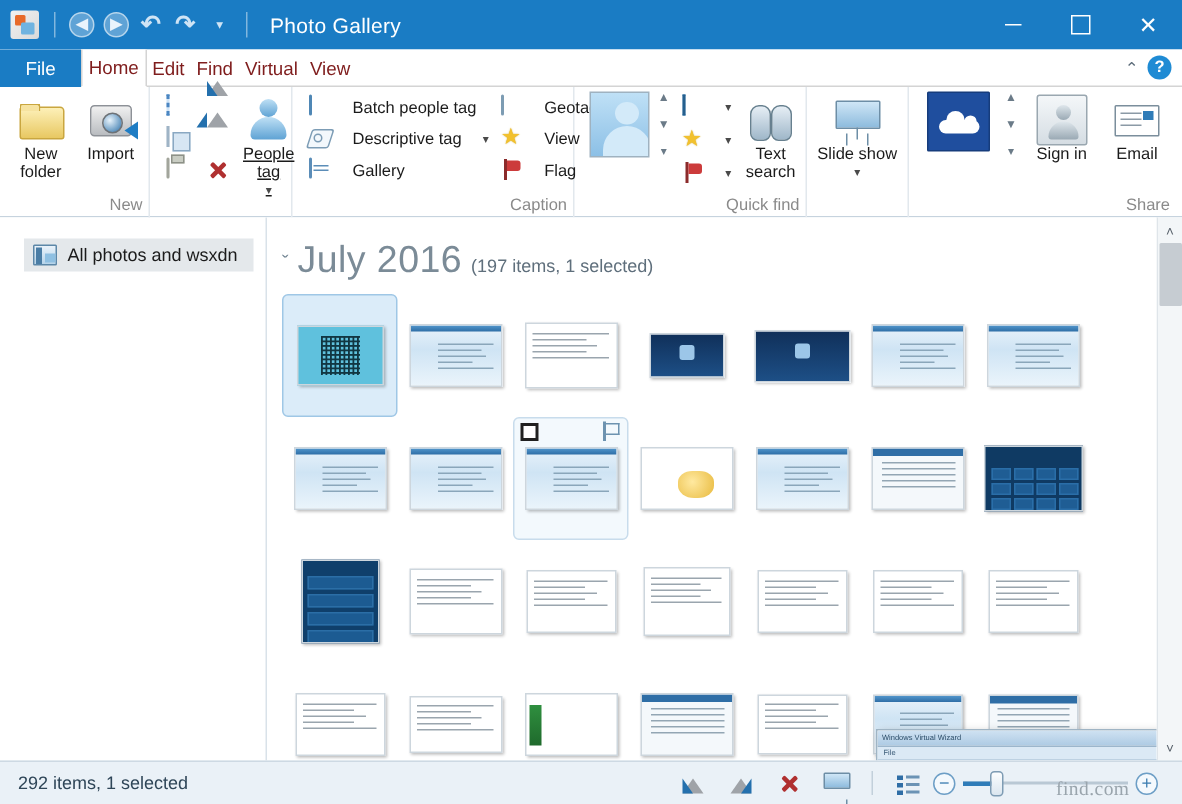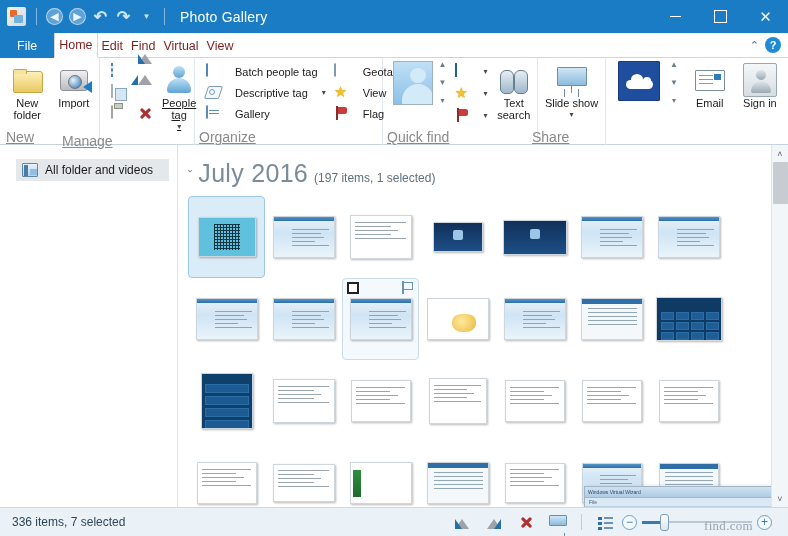--- a/index.html
+++ b/index.html
@@ -125,22 +125,22 @@
   .rgroup {
     display: flex; flex-direction: column;
     height: 87px;
     border-right: 1px solid #e2e8ed;
     padding: 0 4px;
     position: relative;
   }
   .rgroup:last-child { border-right: none; }
   .rg-body { flex: 1; display: flex; align-items: flex-start; padding-top: 3px; gap: 2px; }
   .rg-label {
-    text-align: left; font-size: 14px; color: #8a8a8a;
-    height: 16px; line-height: 16px; text-decoration: underline;
+    text-align: right; font-size: 11px; color: #8a8a8a;
+    height: 16px; line-height: 16px;
   }
   .big-btn {
     width: 52px;
     display: flex; flex-direction: column; align-items: center;
     font-size: 11px; color: #1b1b1b; text-align: center;
     line-height: 12px; padding-top: 2px;
   }
   .big-btn .glyph { height: 34px; display: flex; align-items: center; justify-content: center; }
   .small-btn {
     display: flex; align-items: center; gap: 14px;
@@ -645,21 +645,20 @@
             </div>
         </div>
         <div class="big-btn" style="width:42px;text-decoration:underline;">
           <span class="glyph">
               <span class="ic-person"></span>
             </span>
           <span>People tag</span>
           <span class="caret">▾</span>
         </div>
       </div>
-      <div class="rg-label" style="margin-left:-42px;">Manage</div>
     </div>
 
     <div class="rgroup" style="width:188px;">
       <div class="rg-body" style="gap:2px;padding-left:4px;">
         <div class="col3">
           <div class="small-btn">
             <span class="icon-sq"><span class="ic-batchtag"></span></span>
             <span>Batch people tag</span>
           </div>
           <div class="small-btn">
@@ -681,21 +680,21 @@
             <span class="icon-sq ic-star">★</span>
             <span>View</span>
             <span class="caret">▾</span>
           </div>
           <div class="small-btn">
             <span class="icon-sq"><span class="ic-flag"></span></span>
             <span>Flag</span>
           </div>
         </div>
       </div>
-      <div class="rg-label">Organize</div>
+      <div class="rg-label">Caption</div>
     </div>
 
     <div class="rgroup" style="width:155px;">
       <div class="rg-body" style="gap:4px;padding-left:6px;align-items:flex-start;">
         <span class="qf-thumb"></span>
         <span class="spinner">
           <span class="sp-arrow">▲</span>
           <span class="sp-arrow">▼</span>
           <span class="sp-arrow">▾</span>
         </span>
@@ -741,43 +740,43 @@
     <div class="rgroup" style="width:178px;">
       <div class="rg-body" style="gap:8px;padding-left:8px;align-items:flex-start;">
         <span class="ic-cloud-box">
             <span class="ic-cloud"></span>
           </span>
         <span class="spinner">
           <span class="sp-arrow">▲</span>
           <span class="sp-arrow">▼</span>
           <span class="sp-arrow">▾</span>
         </span>
+        <div class="big-btn" style="width:42px;">
+          <span class="glyph">
+              <span class="ic-signin"></span>
+            </span>
+          <span>Sign in</span>
+        </div>
         <div class="big-btn" style="width:46px;">
           <span class="glyph">
               <span class="ic-envelope"></span>
             </span>
           <span>Email</span>
         </div>
-        <div class="big-btn" style="width:42px;">
-          <span class="glyph">
-              <span class="ic-signin"></span>
-            </span>
-          <span>Sign in</span>
-        </div>
       </div>
       <div class="rg-label" style="margin-left:-78px;">Share</div>
     </div>
   </div>
 
   <div class="workspace">
 
     <div class="sidebar">
       <div class="nav-item">
         <span class="ic-media"></span>
-        <span>All folder and videos</span>
+        <span>All photos and wsxdn</span>
       </div>
     </div>
 
     <div class="content">
       <div class="group-head">
         <span class="grp-chevron">ˇ</span>
         <span class="grp-title">July 2016</span>
         <span class="grp-count">(197 items, 1 selected)</span>
       </div>
 
@@ -1079,21 +1078,21 @@
     <div class="vscroll">
       <div class="vs-btn">˄</div>
       <div class="vs-track">
         <div class="vs-thumb"></div>
       </div>
       <div class="vs-btn">˅</div>
     </div>
   </div>
 
   <div class="statusbar">
-    <span class="status-text">336 items, 7 selected</span>
+    <span class="status-text">292 items, 1 selected</span>
     <div class="sb-tools">
       <span class="sb-btn">
           <span class="ic-rotL"></span>
         </span>
       <span class="sb-btn">
           <span class="ic-rotR"></span>
         </span>
       <span class="sb-btn">
           <span class="ic-x"></span>
         </span>

